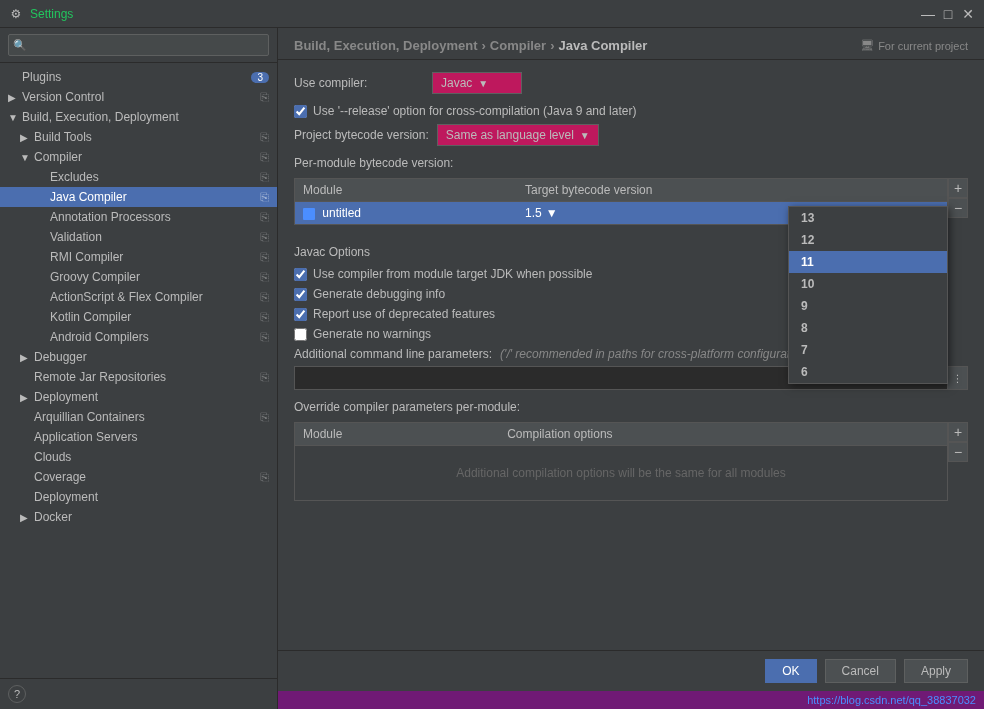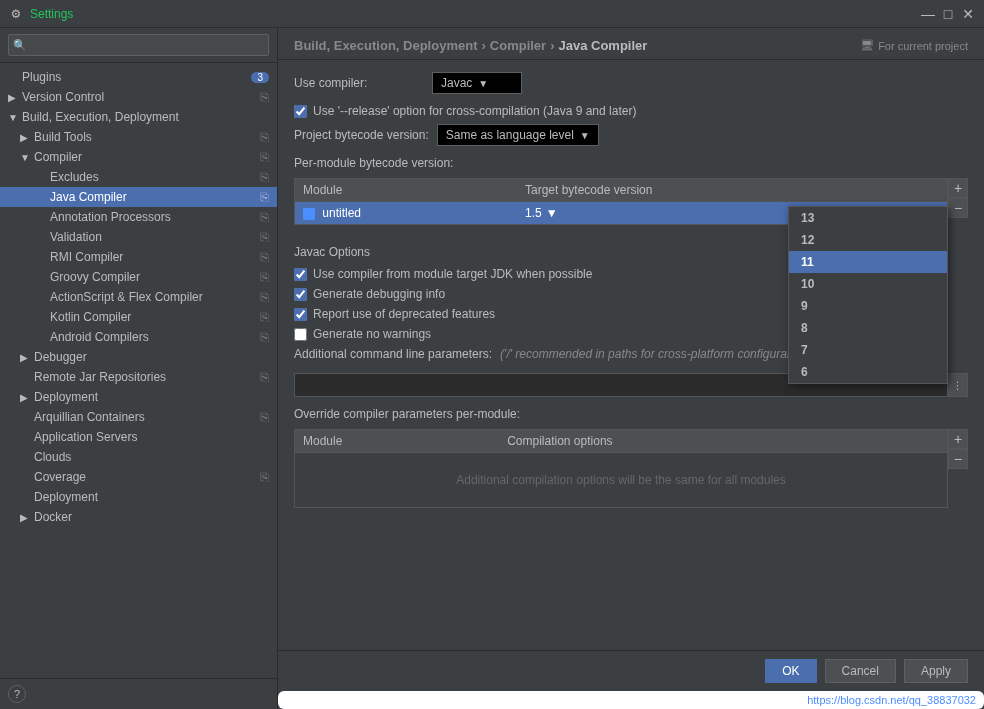--- a/index.html
+++ b/index.html
@@ -171,21 +171,21 @@
       display: flex;
       align-items: center;
       margin-bottom: 10px;
       gap: 8px;
     }
     .form-label {
       color: #bbbbbb;
       min-width: 130px;
     }
     .dropdown-btn {
-      background: #000000;
+      background: #be185d;
       border: 1px solid #5e6060;
       color: #bbbbbb;
       padding: 3px 8px;
       font-size: 12px;
       cursor: pointer;
       display: flex;
       align-items: center;
       gap: 6px;
       min-width: 90px;
     }
@@ -252,21 +252,21 @@
       cursor: pointer;
       font-size: 14px;
     }
     
     .javac-section {
       margin-top: 8px;
     }
     .cmd-params {
       display: flex;
       flex-direction: column;
-      gap: 12px;
+      gap: 5px;
       margin-bottom: 10px;
     }
     .cmd-params-label {
       color: #bbbbbb;
     }
     .cmd-params-hint {
       color: #888;
       font-style: italic;
     }
     .cmd-input-wrap {
@@ -334,24 +334,23 @@
       padding: 4px 16px;
       cursor: pointer;
       font-size: 12px;
     }
     .action-btn.primary {
       background: #4b6eaf;
       border-color: #4b6eaf;
       color: white;
     }
     .link-bar {
-      background: #ffffff;
+      background: #701a75;
       padding: 2px 8px;
       text-align: right;
-      border-radius: 6px;
     }
     .link-bar a {
       color: #4b8eff;
       text-decoration: none;
       font-size: 11px;
     }
     .outer-wrap {
       display: flex;
       flex-direction: column;
       height: 100%;

